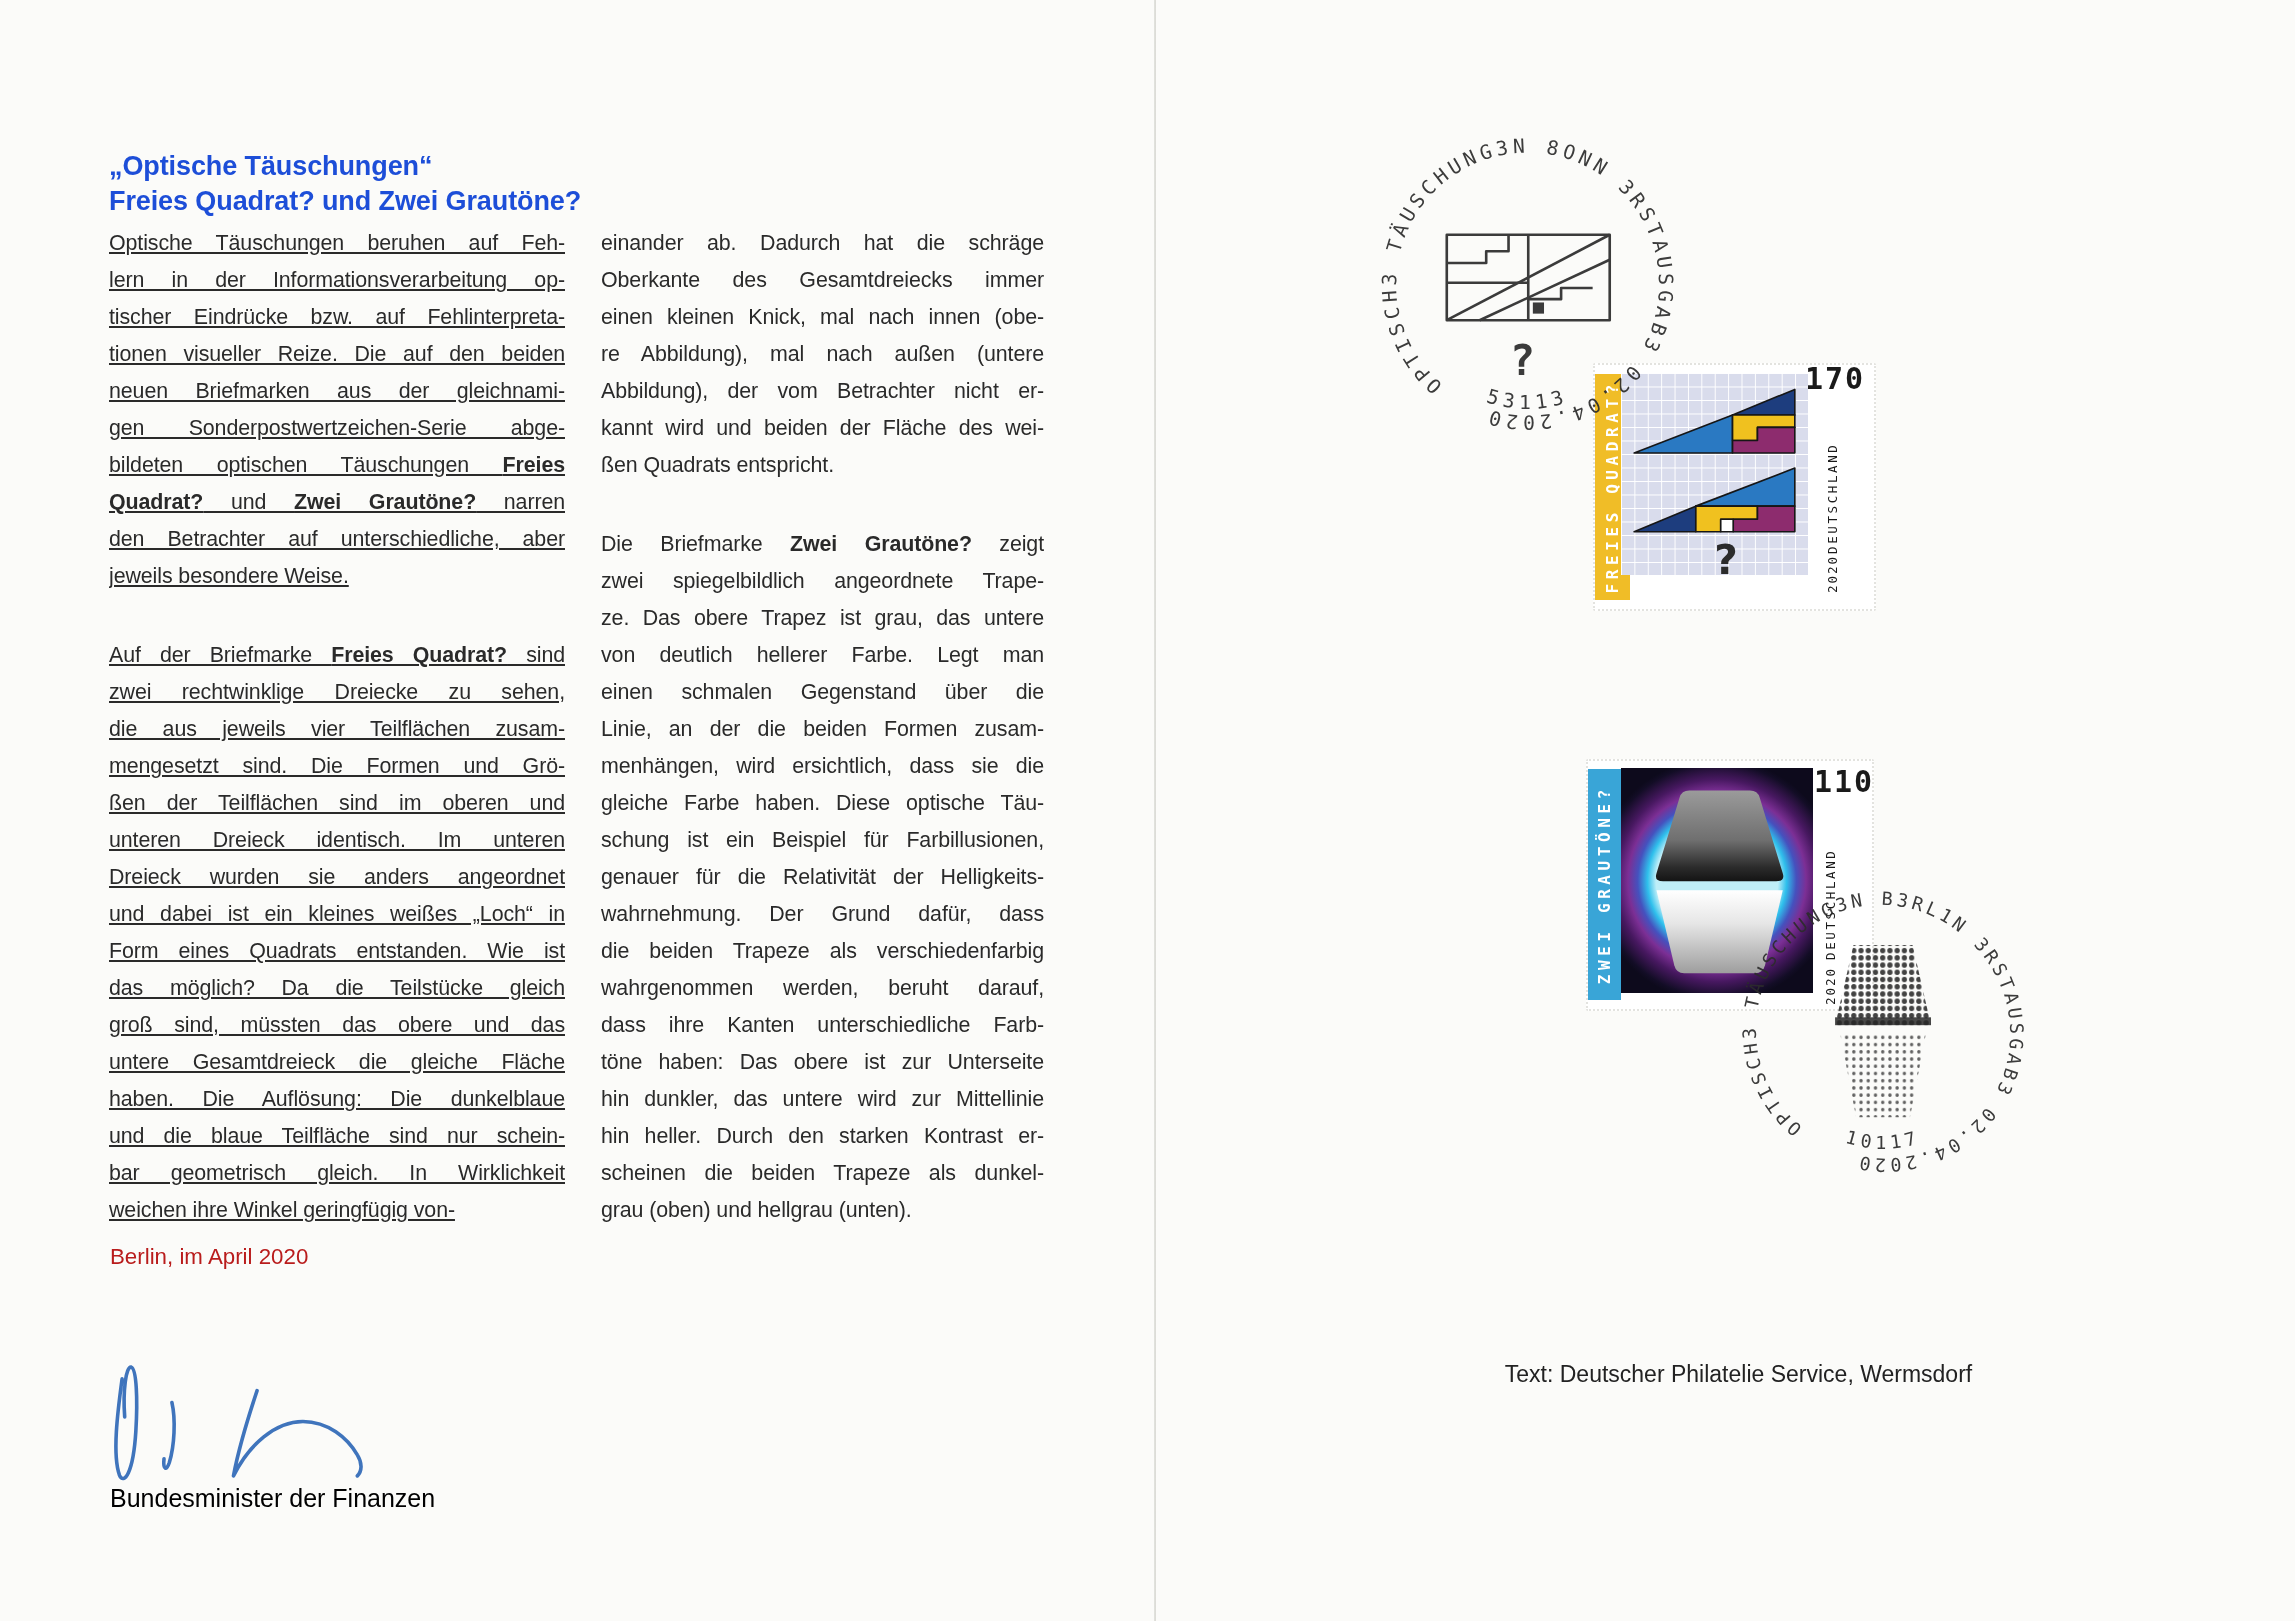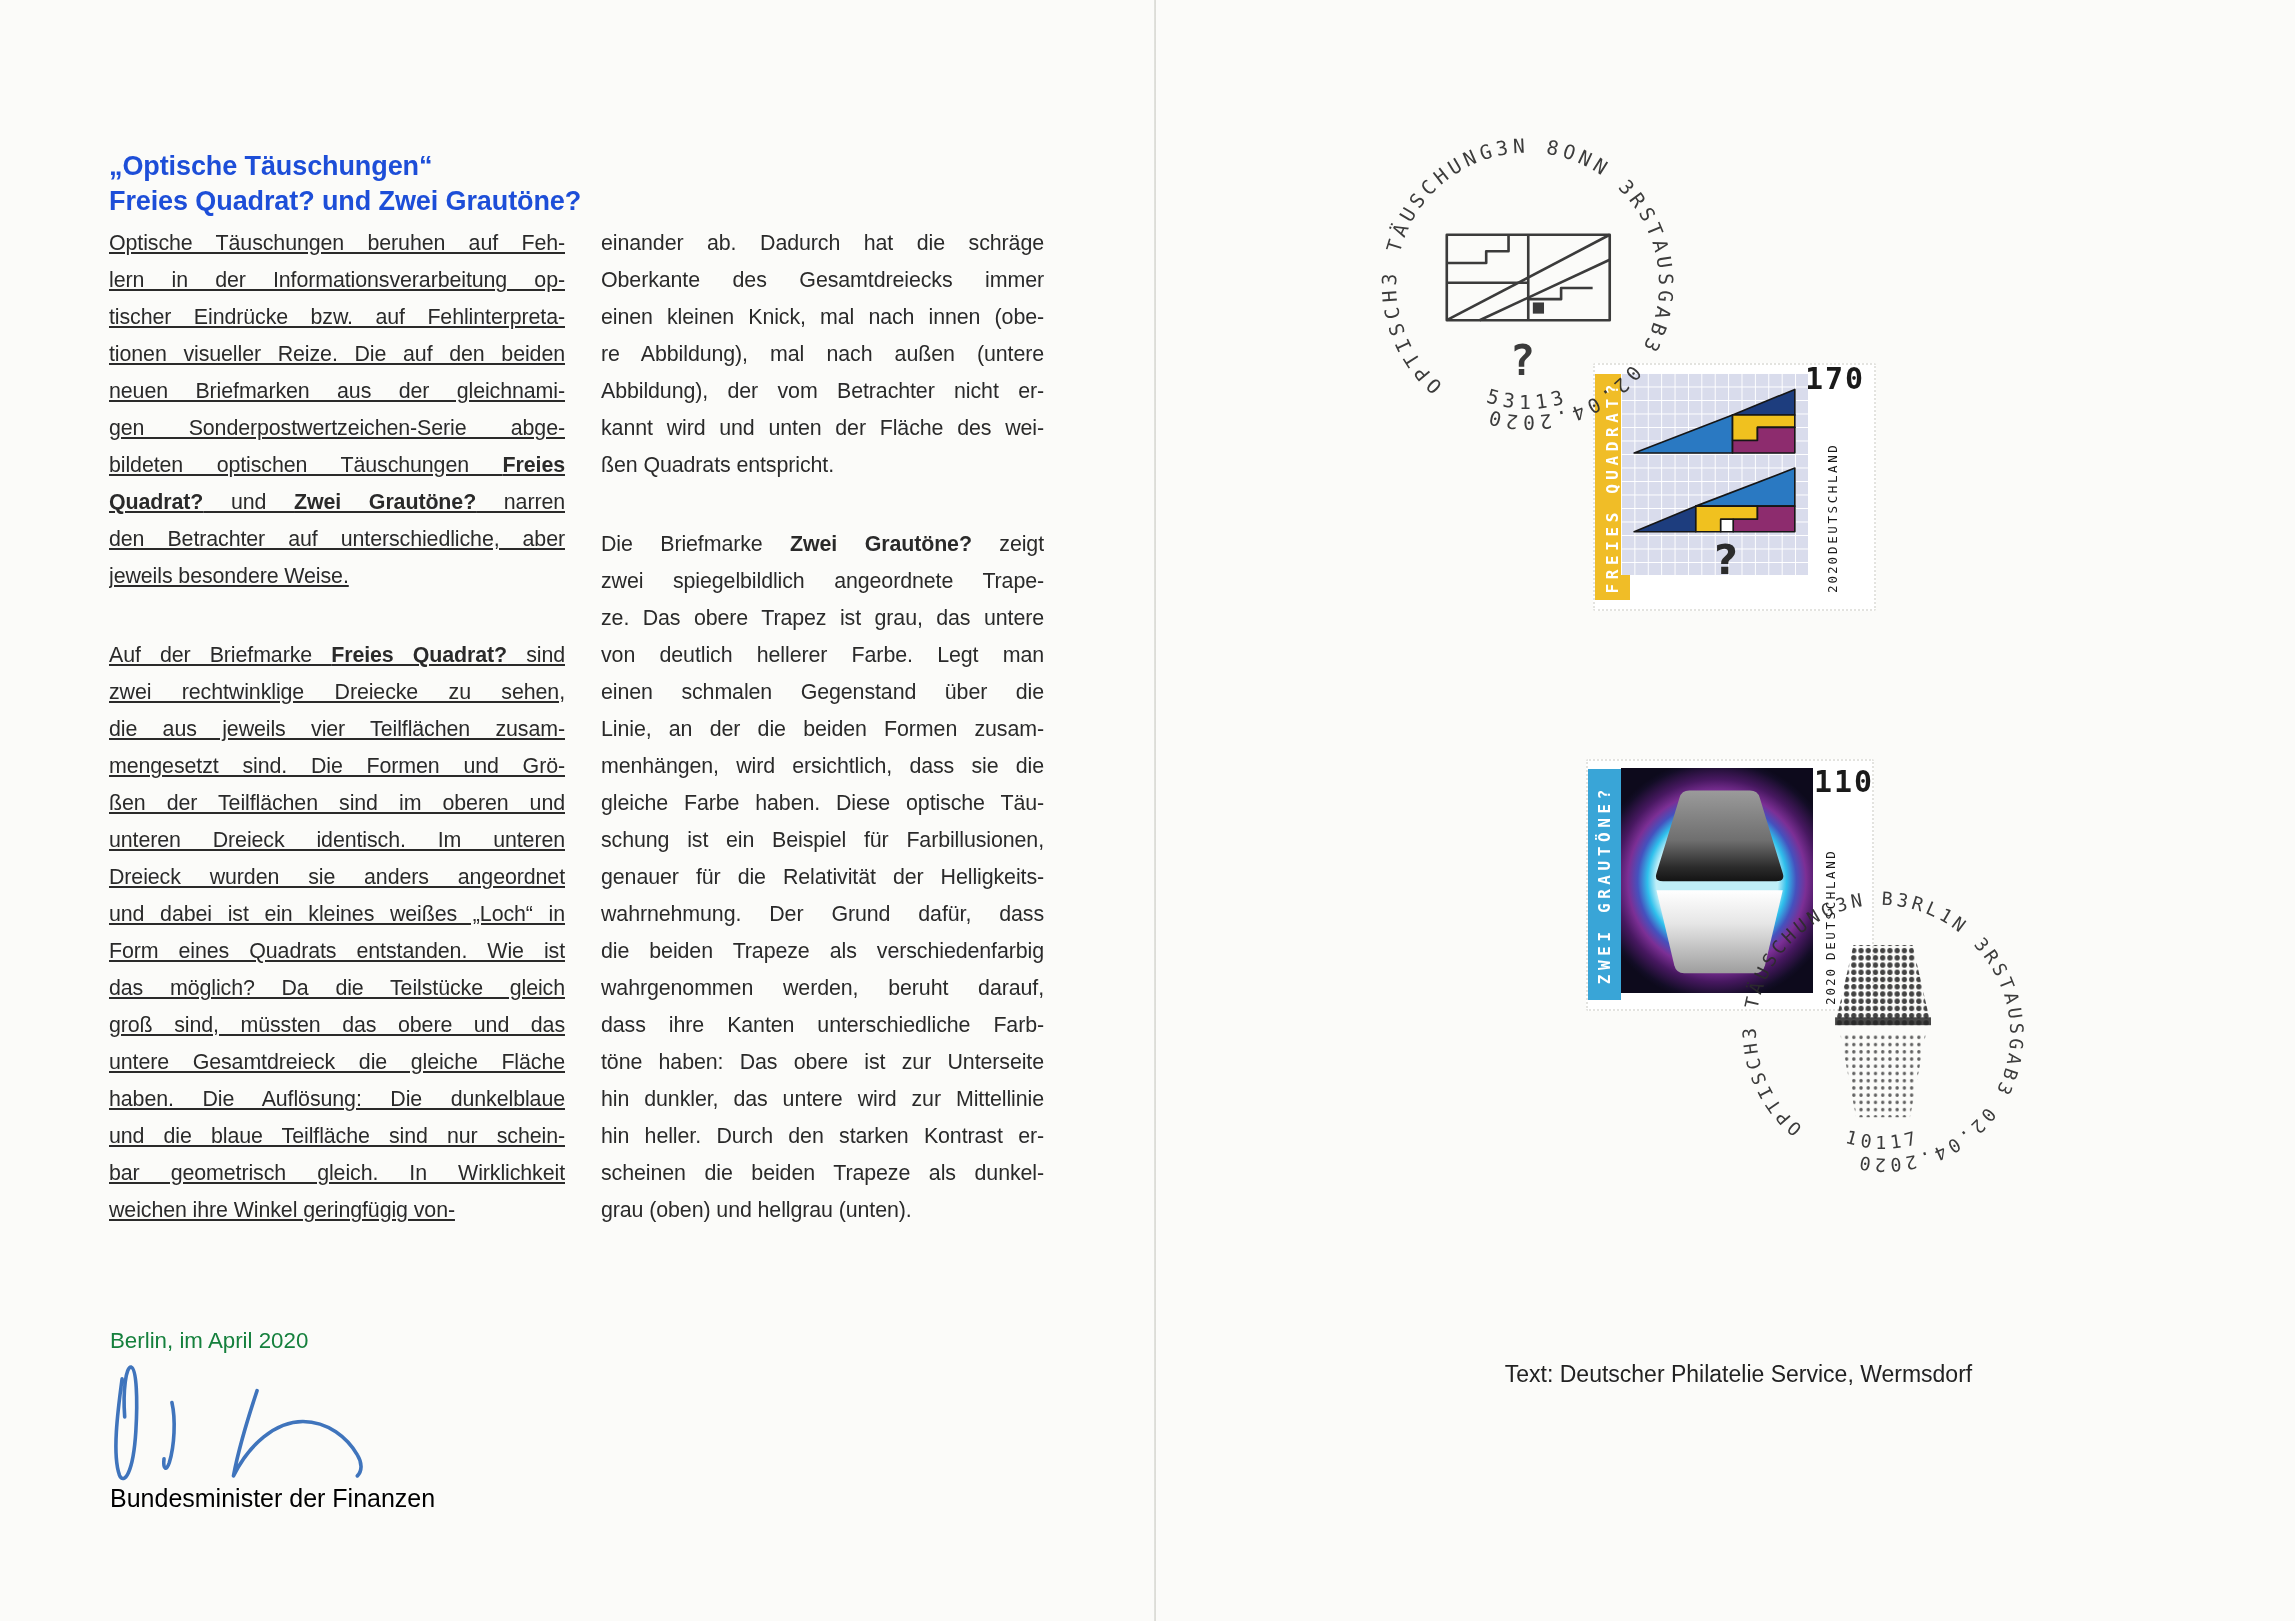--- a/index.html
+++ b/index.html
@@ -14,21 +14,21 @@
   .title{position:absolute; left:109px; top:131px; font-size:27px; line-height:35px;
     font-weight:700; color:#1d4ed8; letter-spacing:-0.1px;}
   .title span{display:block;}
   .col{position:absolute; top:225px; font-size:21.4px; line-height:37px; overflow:hidden;
     letter-spacing:-0.1px; color:#2a2a2a;}
   .col1{left:109px; width:456px;text-decoration:underline;}
   .col2{left:601px; width:443px;}
   .para + .para{margin-top:42px;}
   .line{white-space:nowrap;}
   .jl{text-align:justify; text-align-last:justify; white-space:normal;}
-  .dateline{position:absolute; left:110px; top:1328px; font-size:22.3px; color:#15803d;}
+  .dateline{position:absolute; left:110px; top:1244px; font-size:22.3px; color:#b91c1c;}
   .signature{position:absolute; left:104px; top:1333px;}
   .signoff{position:absolute; left:110px; top:1484px; font-size:25px; color:#000000;}
   
   .stamp{position:absolute; background:#fff; border:2px dotted #e3e3df; border-radius:2px; z-index:1;}
   .stamp1{left:1593px; top:363px; width:279px; height:244px;}
   .stamp2{left:1586px; top:759px; width:284px; height:248px;}
   .band{position:absolute; display:flex; align-items:center; justify-content:center;}
   .band .vlabel{
     writing-mode:vertical-rl; transform:rotate(180deg);
     font-family:"DejaVu Sans Mono", monospace; font-weight:700;
@@ -113,21 +113,21 @@
         </div>
     </div>
 
     <div class="col col2">
       <div class="para">
           <div class="line jl">einander ab. Dadurch hat die schräge</div>
           <div class="line jl">Oberkante des Gesamtdreiecks immer</div>
           <div class="line jl">einen kleinen Knick, mal nach innen (obe-</div>
           <div class="line jl">re Abbildung), mal nach außen (untere</div>
           <div class="line jl">Abbildung), der vom Betrachter nicht er-</div>
-          <div class="line jl">kannt wird und unten der Fläche des wei-</div>
+          <div class="line jl">kannt wird und beiden der Fläche des wei-</div>
           <div class="line">ßen Quadrats entspricht.</div>
         </div>
       <div class="para">
           <div class="line jl">Die Briefmarke <b>Zwei Grautöne?</b> zeigt</div>
           <div class="line jl">zwei spiegelbildlich angeordnete Trape-</div>
           <div class="line jl">ze. Das obere Trapez ist grau, das untere</div>
           <div class="line jl">von deutlich hellerer Farbe. Legt man</div>
           <div class="line jl">einen schmalen Gegenstand über die</div>
           <div class="line jl">Linie, an der die beiden Formen zusam-</div>
           <div class="line jl">menhängen, wird ersichtlich, dass sie die</div>

